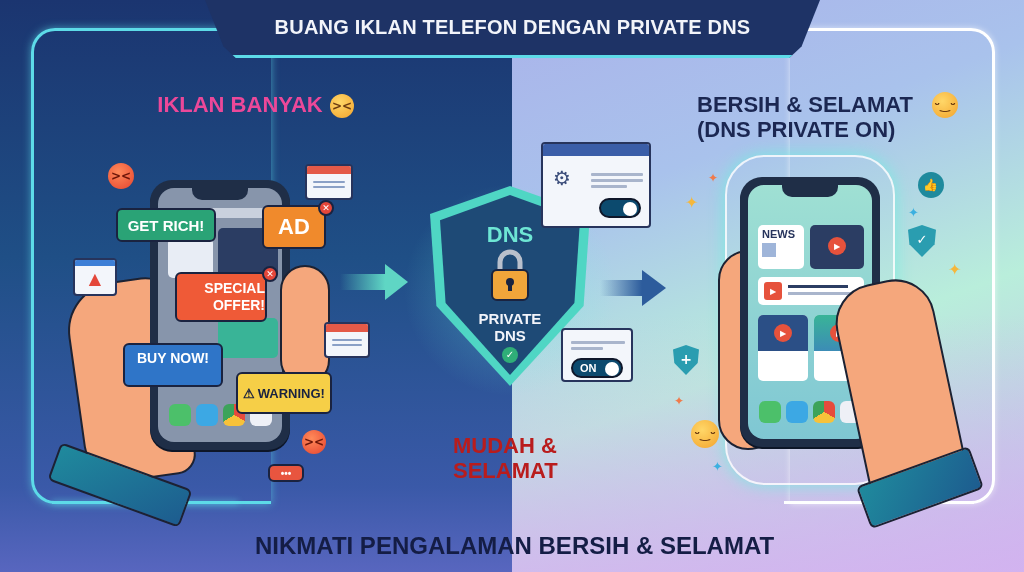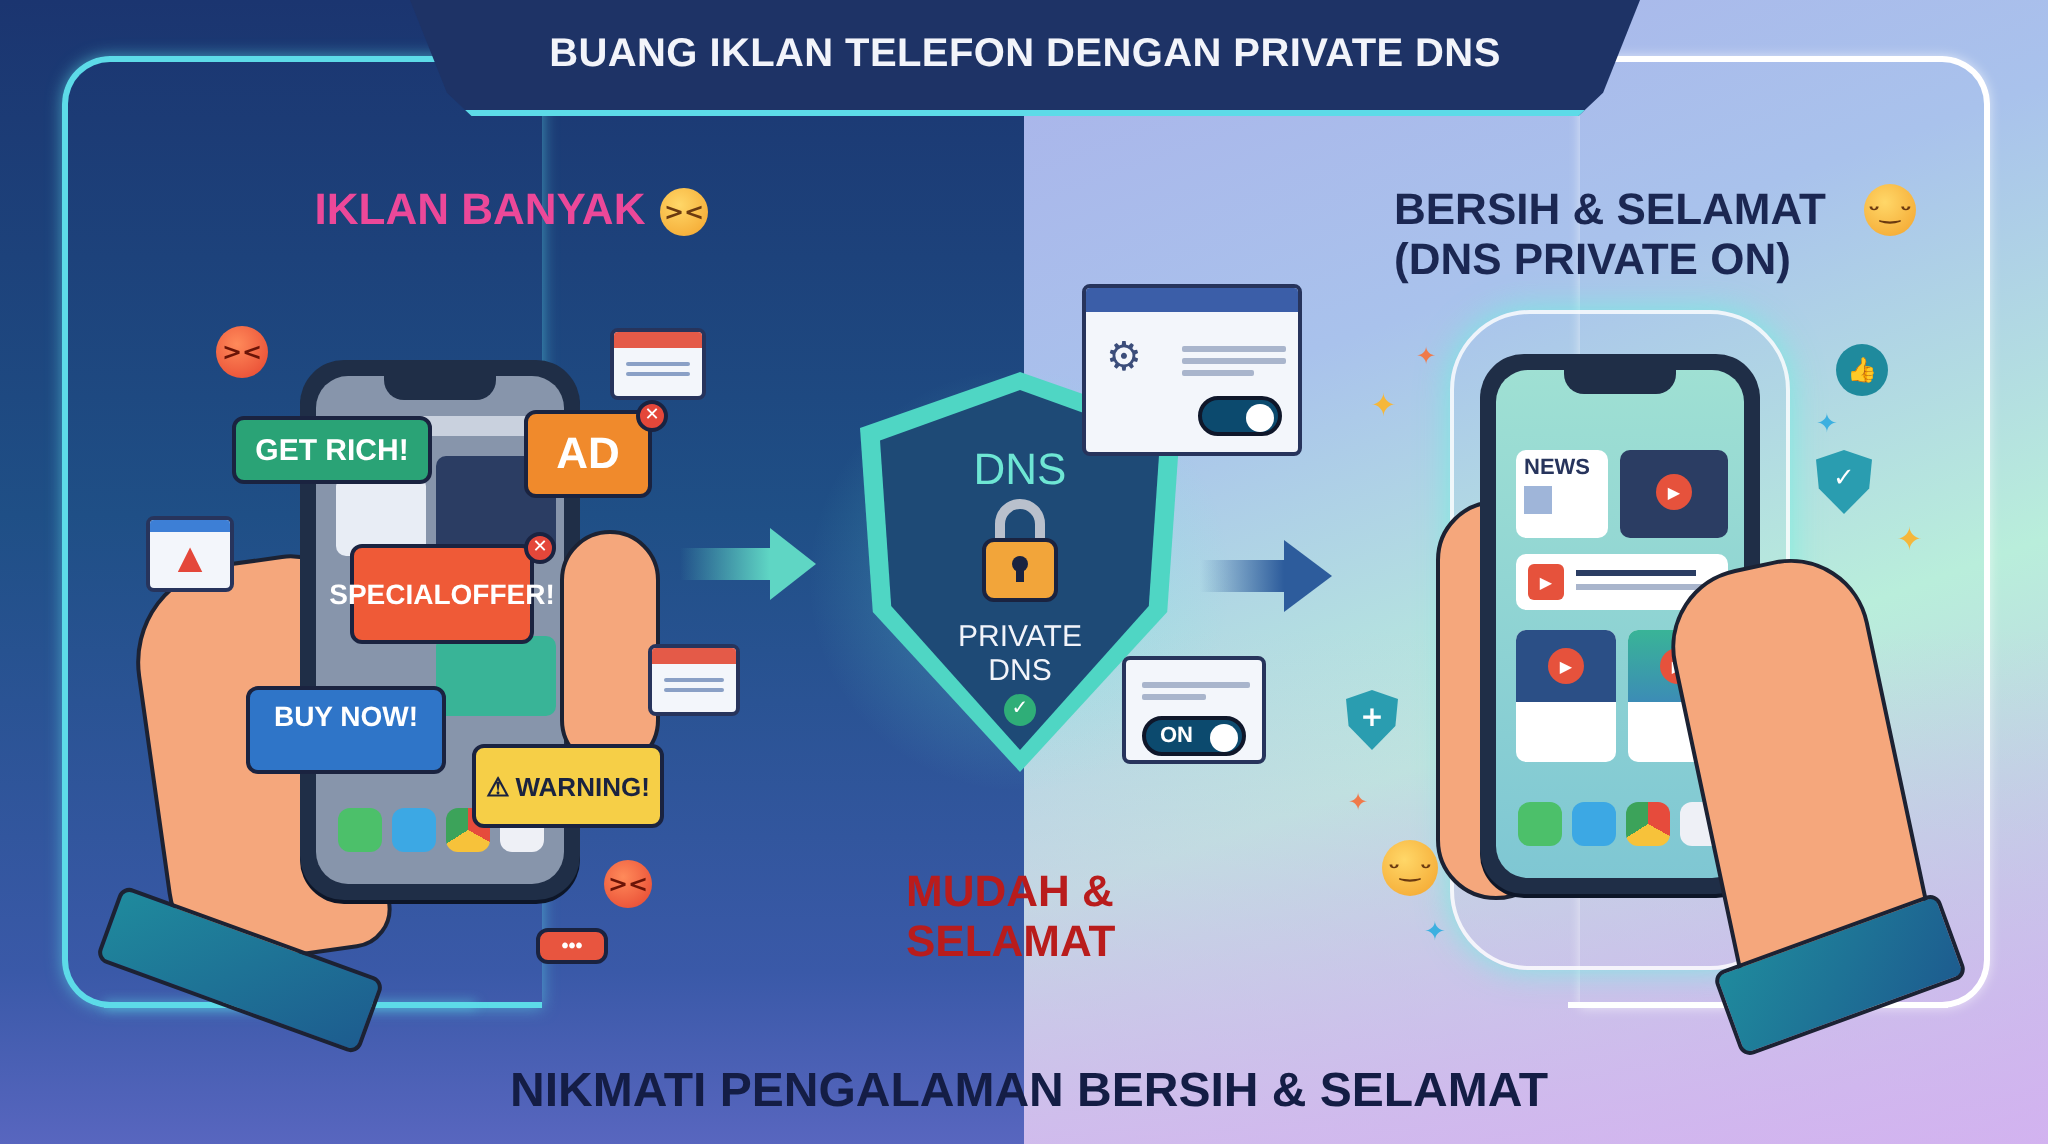--- a/index.html
+++ b/index.html
@@ -90,21 +90,21 @@
     background: #1e4a76;
     clip-path: polygon(50% 0, 100% 14%, 96% 60%, 50% 100%, 4% 60%, 0 14%);
   }
   .shield-outer {
     position:absolute; left: 430px; top: 186px; width: 160px; height: 200px;
     background: #4fd6c4;
     clip-path: polygon(50% 0, 100% 14%, 96% 60%, 50% 100%, 4% 60%, 0 14%);
     filter: drop-shadow(0 0 10px #6ef0e0);
   }
   .shield-glow { position:absolute; left:400px; top:170px; width:220px; height:240px; border-radius:50%; background: radial-gradient(circle, rgba(110,240,224,0.35), rgba(110,240,224,0) 65%); }
-  .shield-label { position:absolute; width:140px; left:440px; text-align:center; font-weight:normal; font-family:"Liberation Sans", sans-serif; }
+  .shield-label { position:absolute; width:140px; left:440px; text-align:center; font-weight:bold; font-family:"Liberation Sans", sans-serif; }
 
   .toggle { position:absolute; border-radius:12px; background:#0c4a6e; border:2px solid #0f172a; }
   .toggle .knob { position:absolute; right:2px; top:2px; width:14px; height:14px; border-radius:50%; background:#fff; }
 
   .sparkle { position:absolute; color:#f5b73b; font-size:16px; line-height:1; }
   .card { position:absolute; background:#fff; border-radius:5px; }
   .play { position:absolute; width:18px; height:18px; border-radius:50%; background:#e6523c; display:flex; align-items:center; justify-content:center; color:#fff; font-size:8px; }
 </style>
 </head>
 <body>
@@ -145,21 +145,21 @@
 <div class="hand" style="left:280px;top:265px;width:50px;height:120px;border-radius:25px;"></div>
 <div class="sleeve" style="left:50px;top:465px;width:140px;height:40px;transform:rotate(20deg);border-radius:6px;"></div>
 
 <div class="bubble" style="left:116px;top:208px;width:100px;height:34px;background:#2aa376;font-size:15px;">
   <span>GET RICH!</span>
 </div>
 <div class="bubble" style="left:262px;top:205px;width:64px;height:44px;background:#f08a2c;font-size:22px;">
   <span>AD</span>
 </div>
 <div class="close-x" style="left:318px;top:200px;">✕</div>
-<div class="bubble" style="left:175px;top:272px;width:92px;height:50px;background:#ef5a37;font-size:14px;flex-direction:row;line-height:1.2;">
+<div class="bubble" style="left:175px;top:272px;width:92px;height:50px;background:#ef5a37;font-size:14px;flex-direction:column;line-height:1.2;align-items:flex-end;">
   <span>SPECIAL</span>
   <span>OFFER!</span>
 </div>
 <div class="close-x" style="left:262px;top:266px;">✕</div>
 <div class="bubble" style="left:123px;top:343px;width:100px;height:44px;background:#2f75c8;font-size:14px;align-items:flex-start;padding-top:5px;">
   <span>BUY NOW!</span>
 </div>
 <div class="bubble" style="left:236px;top:372px;width:96px;height:42px;background:#f6cf47;color:#1a2340;font-size:13px;">
   <span style="margin-right:3px;">⚠</span>
   <span>WARNING!</span>

